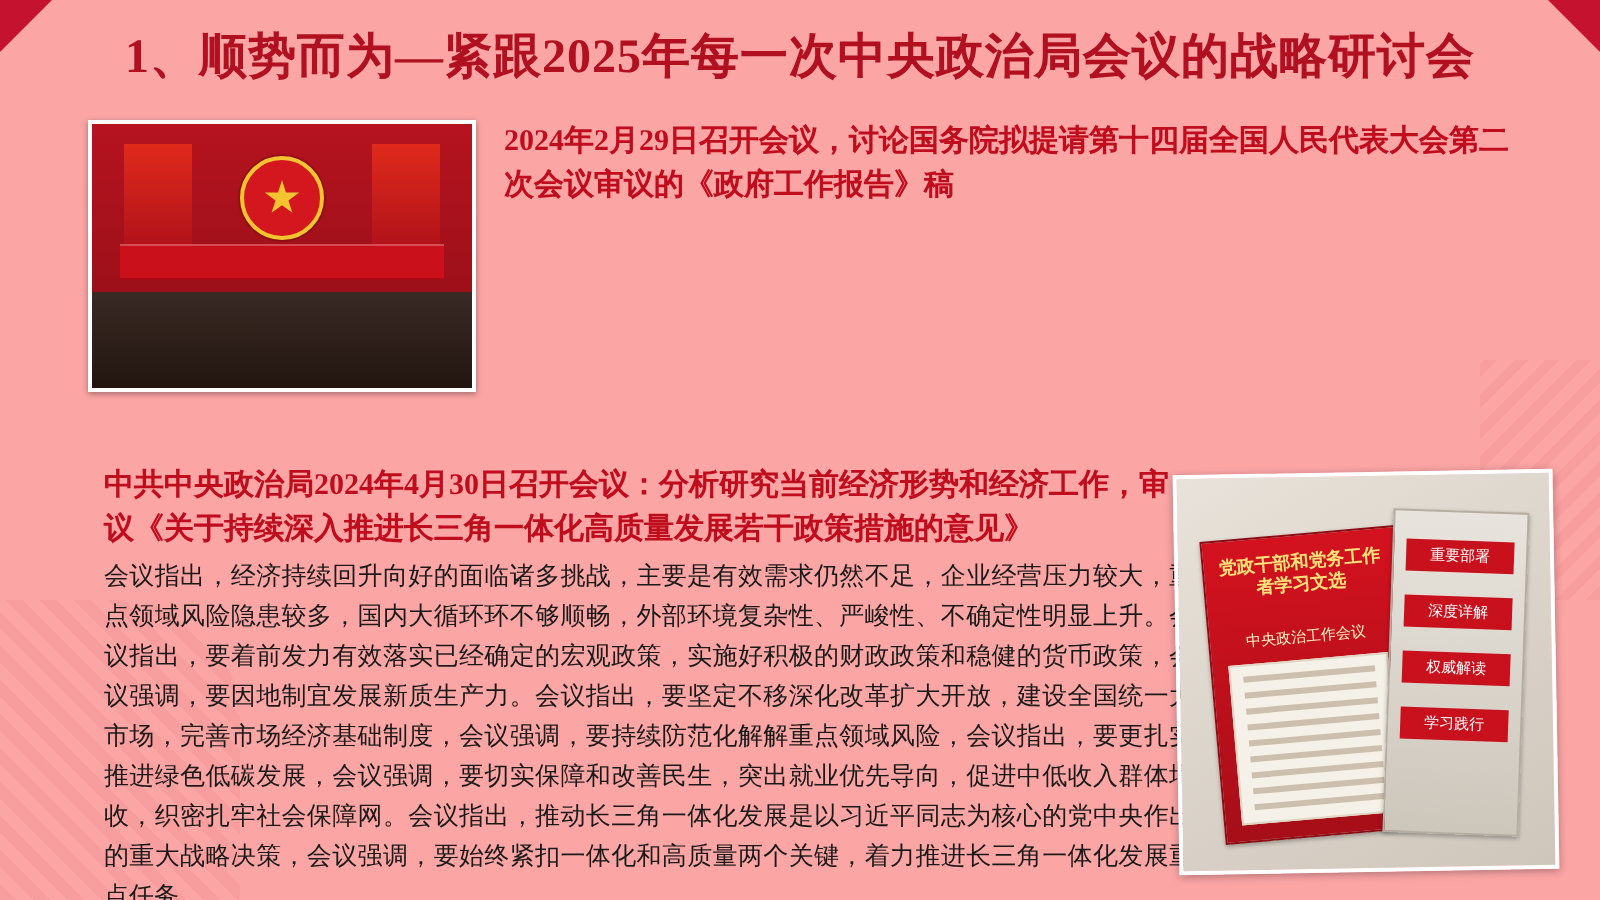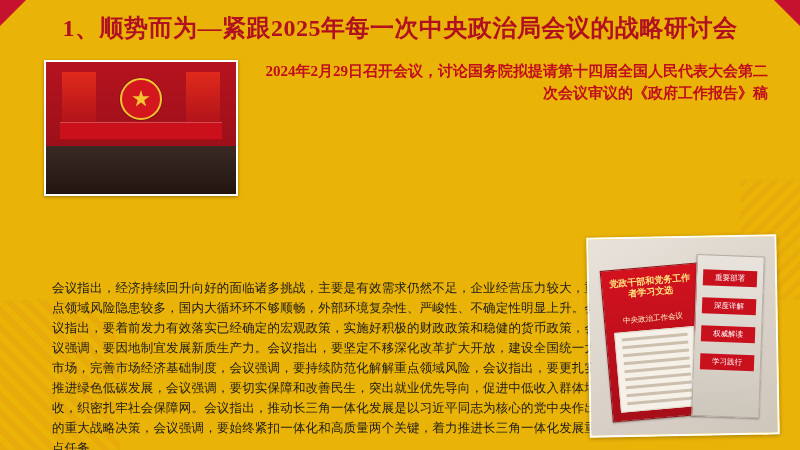--- a/index.html
+++ b/index.html
@@ -10,21 +10,21 @@
     width: 800px;
     height: 450px;
     overflow: hidden;
     background: #ffffff;
     font-family: "Liberation Sans", sans-serif;
   }
   .slide {
     position: relative;
     width: 800px;
     height: 450px;
-    background: #eab308;
+    background: #fca5a5;
     overflow: hidden;
   }
   
   .corner-tl {
     position: absolute;
     left: 0; top: 0;
     width: 0; height: 0;
     border-top: 26px solid #c4122f;
     border-right: 26px solid transparent;
   }
@@ -126,21 +126,20 @@
   .block-a-title {
     position: absolute;
     left: 252px;
     top: 60px;
     width: 516px;
     font-family: "Liberation Serif", serif;
     font-weight: bold;
     font-size: 15px;
     line-height: 22px;
     color: #c00d1e;
-    text-align: right;
   }
   .block-a-body {
     position: absolute;
     left: 252px;
     top: 106px;
     width: 516px;
     font-family: "Liberation Serif", serif;
     font-size: 13px;
     line-height: 21px;
     color: #1a1a1a;
@@ -294,20 +293,21 @@
         <i></i>
         <i></i>
         <i></i>
         <i></i>
     </div>
     <div class="table"></div>
   </div>
 
   <div class="block-a-title">2024年2月29日召开会议，讨论国务院拟提请第十四届全国人民代表大会第二次会议审议的《政府工作报告》稿</div>
 
+  <div class="block-b-title">中共中央政治局2024年4月30日召开会议：分析研究当前经济形势和经济工作，审议《关于持续深入推进长三角一体化高质量发展若干政策措施的意见》</div>
   <div class="block-b-body">会议指出，经济持续回升向好的面临诸多挑战，主要是有效需求仍然不足，企业经营压力较大，重点领域风险隐患较多，国内大循环环不够顺畅，外部环境复杂性、严峻性、不确定性明显上升。会议指出，要着前发力有效落实已经确定的宏观政策，实施好积极的财政政策和稳健的货币政策，会议强调，要因地制宜发展新质生产力。会议指出，要坚定不移深化改革扩大开放，建设全国统一大市场，完善市场经济基础制度，会议强调，要持续防范化解解重点领域风险，会议指出，要更扎实推进绿色低碳发展，会议强调，要切实保障和改善民生，突出就业优先导向，促进中低收入群体增收，织密扎牢社会保障网。会议指出，推动长三角一体化发展是以习近平同志为核心的党中央作出的重大战略决策，会议强调，要始终紧扣一体化和高质量两个关键，着力推进长三角一体化发展重点任务</div>
 
   <div class="photo2">
     <div class="bk bk1">
       <div class="hd">党政干部和党务工作者学习文选</div>
       <div class="sub">中央政治工作会议</div>
       <div class="sheet">
         <i></i>
           <i></i>
           <i></i>

